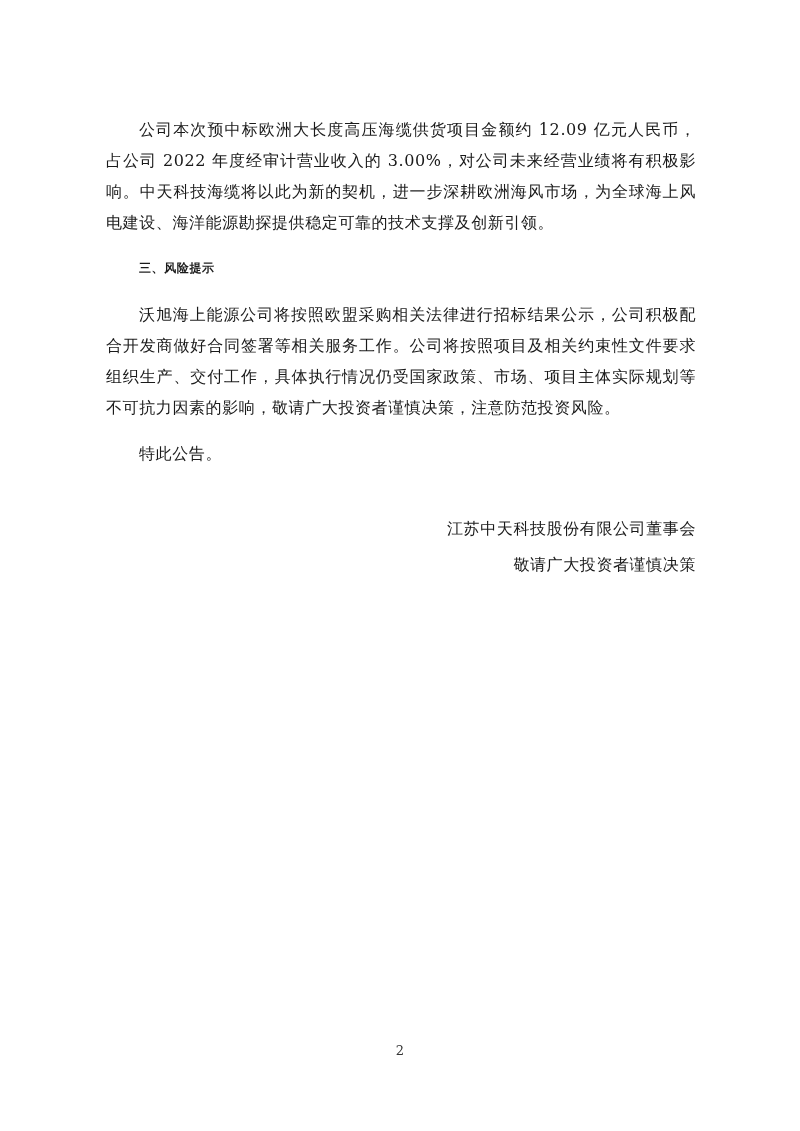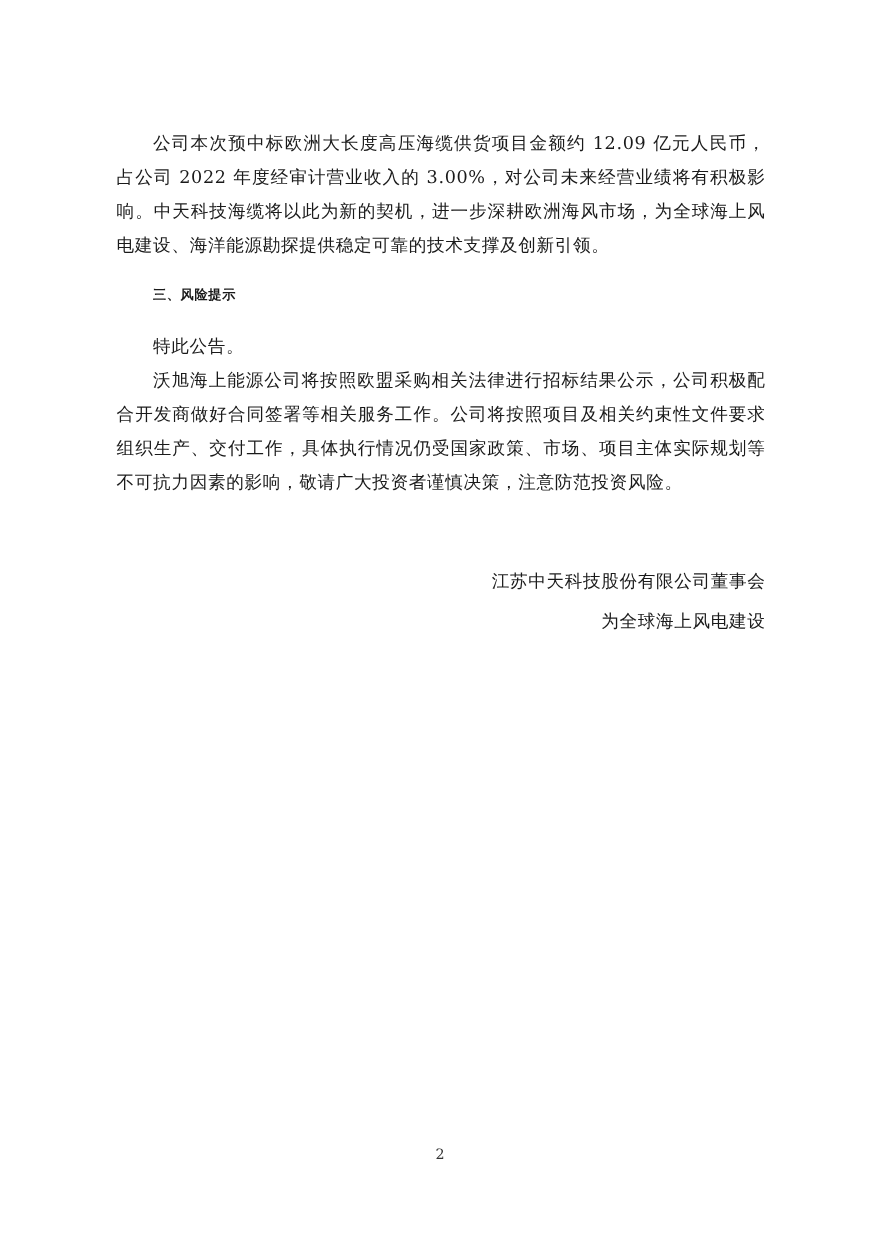--- a/index.html
+++ b/index.html
@@ -16,20 +16,20 @@
     .sig-company { top: 513px; }
     .sig-date { top: 549px; }
     .page-number { position: absolute; top: 1043px; left: 0; width: 800px; text-align: center; font-size: 13px; color: #333; }
   </style>
 </head>
 <body>
 
 <div class="page">
   <p class="para p1">公司本次预中标欧洲大长度高压海缆供货项目金额约 12.09 亿元人民币，占公司 2022 年度经审计营业收入的 3.00%，对公司未来经营业绩将有积极影响。中天科技海缆将以此为新的契机，进一步深耕欧洲海风市场，为全球海上风电建设、海洋能源勘探提供稳定可靠的技术支撑及创新引领。</p>
   <p class="heading">三、风险提示</p>
+  <p class="para p-risk">沃旭海上能源公司将按照欧盟采购相关法律进行招标结果公示，公司积极配合开发商做好合同签署等相关服务工作。公司将按照项目及相关约束性文件要求组织生产、交付工作，具体执行情况仍受国家政策、市场、项目主体实际规划等不可抗力因素的影响，敬请广大投资者谨慎决策，注意防范投资风险。</p>
   <p class="para closing">特此公告。</p>
-  <p class="para p-risk">沃旭海上能源公司将按照欧盟采购相关法律进行招标结果公示，公司积极配合开发商做好合同签署等相关服务工作。公司将按照项目及相关约束性文件要求组织生产、交付工作，具体执行情况仍受国家政策、市场、项目主体实际规划等不可抗力因素的影响，敬请广大投资者谨慎决策，注意防范投资风险。</p>
 </div>
 
 <div class="signature sig-company">江苏中天科技股份有限公司董事会</div>
-<div class="signature sig-date">为全球海上风电建设</div>
+<div class="signature sig-date">敬请广大投资者谨慎决策</div>
 
 <div class="page-number">2</div>
 
 </body></html>

